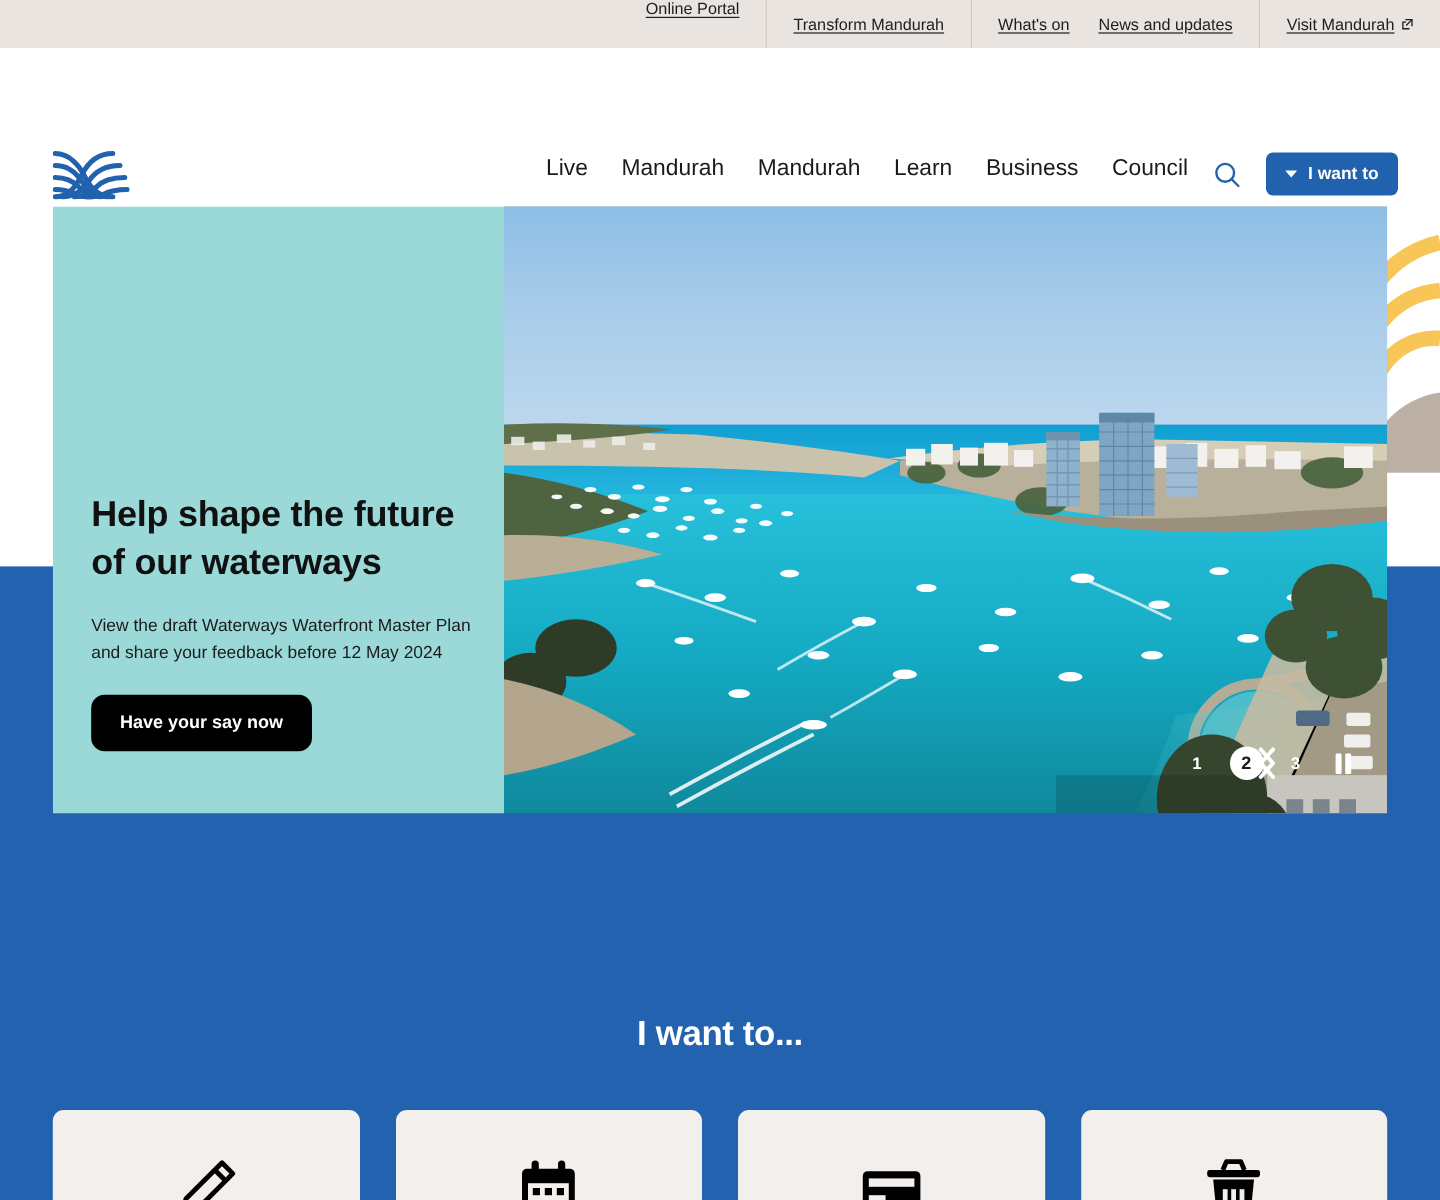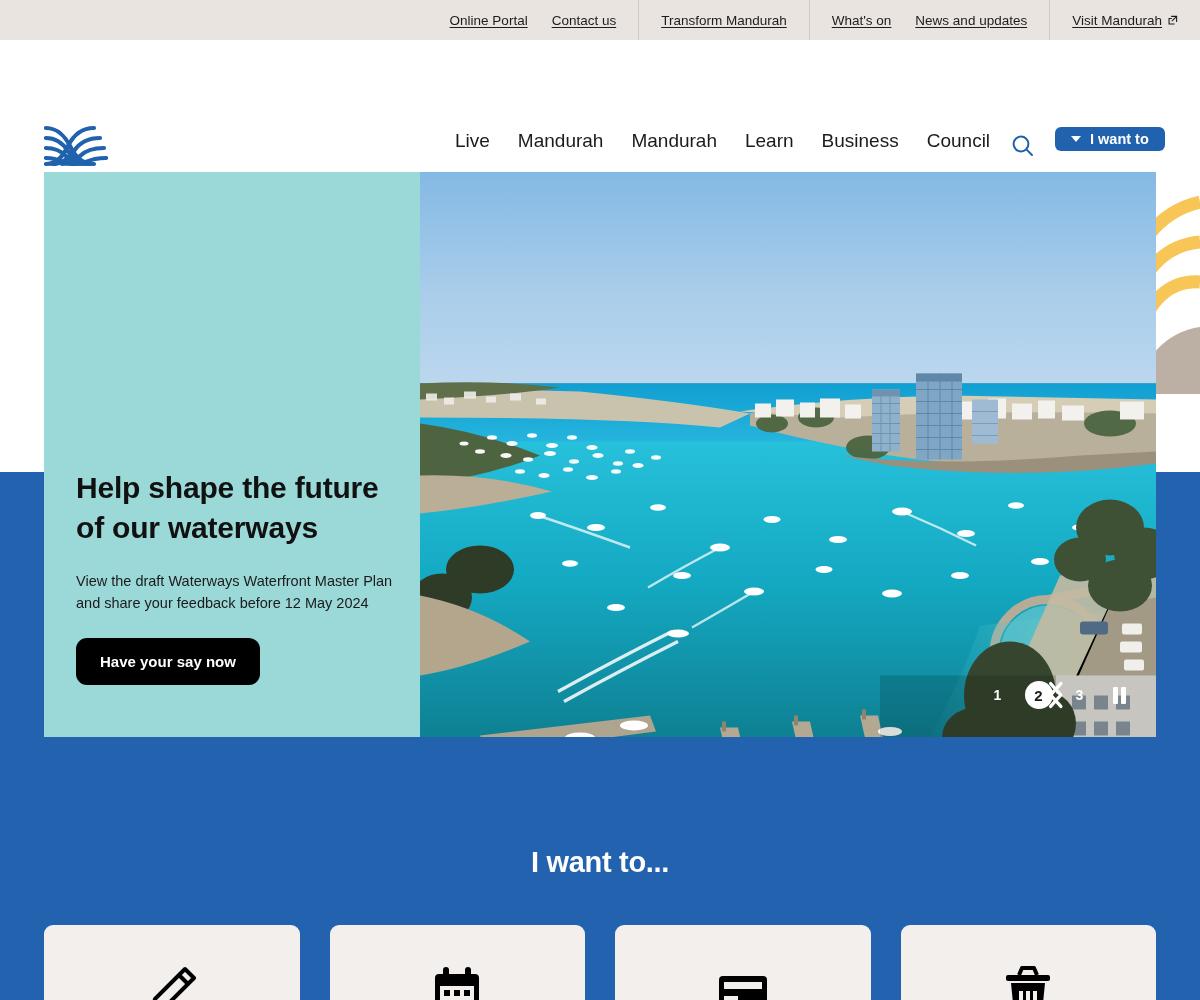--- a/index.html
+++ b/index.html
@@ -14,21 +14,21 @@
   
   .utility-bar {
     position: absolute; top: 0; left: 0; width: 1200px; height: 40px;
     background: #E9E4E0;
     display: flex; justify-content: flex-end; align-items: stretch;
   }
   .util-group {
     display: flex; align-items: center; gap: 24px;
     padding: 0 22px; border-left: 1px solid #CFC9C4;
   }
-  .util-group:first-child { border-left: none; }
+  .util-group:first-child { border-left: none; flex-direction: column; }
   .util-link {
     font-size: 13.5px; color: #1d1d1d; text-decoration: underline;
     text-underline-offset: 2px; white-space: nowrap; cursor: pointer;
     display: inline-flex; align-items: center; gap: 5px;
   }
   .ext-icon { display: inline-block; width: 11px; height: 11px; }
 
   
   .header {
     position: absolute; top: 40px; left: 0; width: 1200px; height: 132px;
@@ -49,40 +49,40 @@
   }
   .nav-item {
     font-size: 19px; color: #1b1b1b; cursor: pointer; white-space: nowrap;
   }
   .search-btn {
     position: absolute; left: 1010px; top: 93px;
     width: 26px; height: 26px; cursor: pointer;
   }
   .iwant-btn {
     position: absolute; left: 1055px; top: 87px;
-    height: 24px; padding: 0 16px; background: #2062AD; color: #fff;
+    height: 36px; padding: 0 16px; background: #2062AD; color: #fff;
     border-radius: 6px; display: flex; align-items: center; gap: 9px;
     font-size: 14.5px; font-weight: 700; cursor: pointer; border: none;
   }
   .caret-down {
     width: 0; height: 0; border-left: 5px solid transparent;
     border-right: 5px solid transparent; border-top: 6px solid #fff;
   }
 
   
   .blue-band {
     position: absolute; left: 0; top: 472px; width: 1200px; height: 528px;
     background: #2262AE;
   }
   .decor { position: absolute; right: 0; top: 172px; width: 60px; height: 300px; overflow: hidden; }
   .decor svg { position: absolute; right: 0; top: 0; }
 
   
   .hero {
-    position: absolute; left: 44px; top: 172px; width: 1112px; height: 565px;
+    position: absolute; left: 44px; top: 172px; width: 1112px; height: 506px;
     display: flex; overflow: hidden;
   }
   .hero-text {
     width: 376px; background: #9BD8D8; position: relative; flex: 0 0 376px;
   }
   .hero-inner { position: absolute; left: 32px; bottom: 52px; width: 320px; }
   .hero-title {
     font-size: 30px; font-weight: 800; line-height: 40px; color: #111;
     letter-spacing: -0.2px; margin-bottom: 22px;
   }

